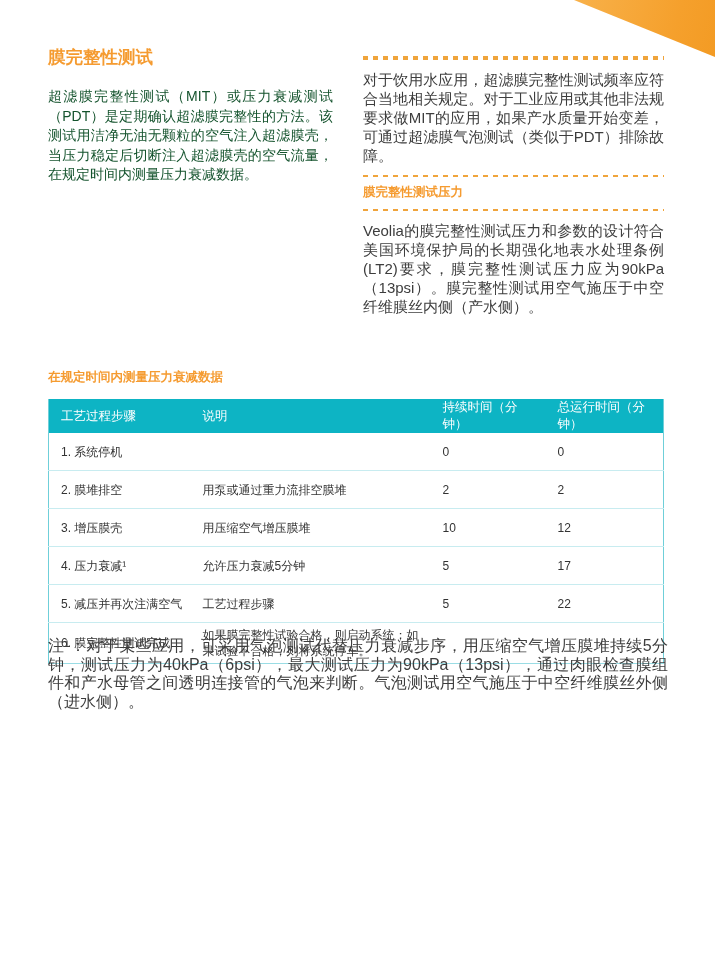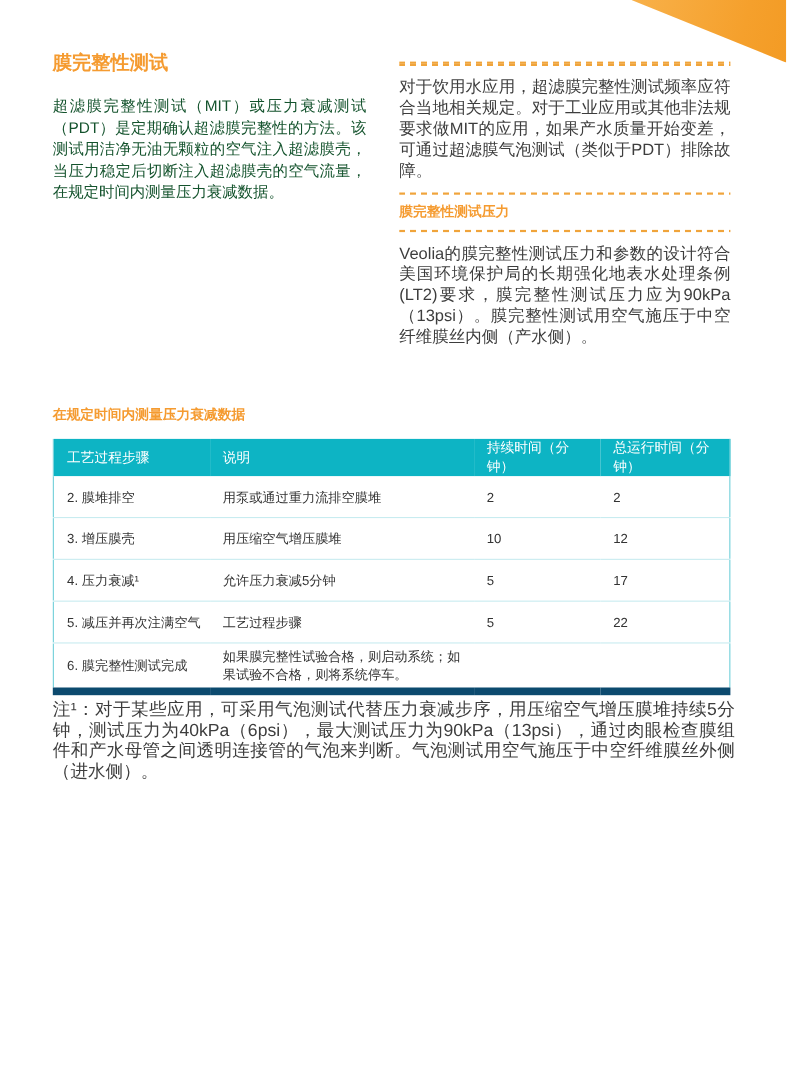--- a/index.html
+++ b/index.html
@@ -22,21 +22,21 @@
   .dash{height:2px;background:repeating-linear-gradient(90deg,#f0a43b 0 5px,transparent 5px 10px);}
   .rc-heading{font-size:12.5px;font-weight:700;color:#f59b30;padding:7px 0 8px 0;}
   .rc-body{margin:10px 0 10px 0;font-size:15px;line-height:19px;text-align:justify;color:#3d3d3d;}
   
   .table-block{position:absolute;left:48px;top:369px;width:615px;}
   .table-title{font-size:12.5px;font-weight:700;color:#f59b30;margin:0 0 13px 0;}
   table.data-table{
     width:615px;border-collapse:collapse;table-layout:fixed;
     border-left:1px solid #6fcfd9;border-right:1px solid #6fcfd9;border-bottom:1px solid #9add e5;
   }
-  table.data-table{border-bottom:7px solid #0c4a6e;padding-left:20px;}
+  table.data-table{border-bottom:1px solid #0c4a6e;padding-left:20px;}
   .data-table thead th{
     background:#0db4c4;color:#ffffff;font-weight:400;font-size:12.5px;
     height:34px;text-align:left;padding:0 8px 0 12px;
   }
   .data-table tbody td{
     font-size:12px;color:#333333;height:29px;line-height:16px;
     padding:4px 8px 4px 12px;border-bottom:1px solid #c8ecf0;
     vertical-align:middle;background:#ffffff;
   }
   .data-table tbody tr:last-child td{border-bottom:1px solid #9adde5;}
@@ -83,20 +83,26 @@
       <thead>
         <tr>
           <th>工艺过程步骤</th>
           <th>说明</th>
           <th>持续时间（分钟）</th>
           <th>总运行时间（分钟）</th>
         </tr>
       </thead>
       <tbody>
         <tr>
+          <td>1. 系统停机</td>
+          <td></td>
+          <td>0</td>
+          <td>0</td>
+        </tr>
+        <tr>
           <td>2. 膜堆排空</td>
           <td>用泵或通过重力流排空膜堆</td>
           <td>2</td>
           <td>2</td>
         </tr>
         <tr>
           <td>3. 增压膜壳</td>
           <td>用压缩空气增压膜堆</td>
           <td>10</td>
           <td>12</td>

